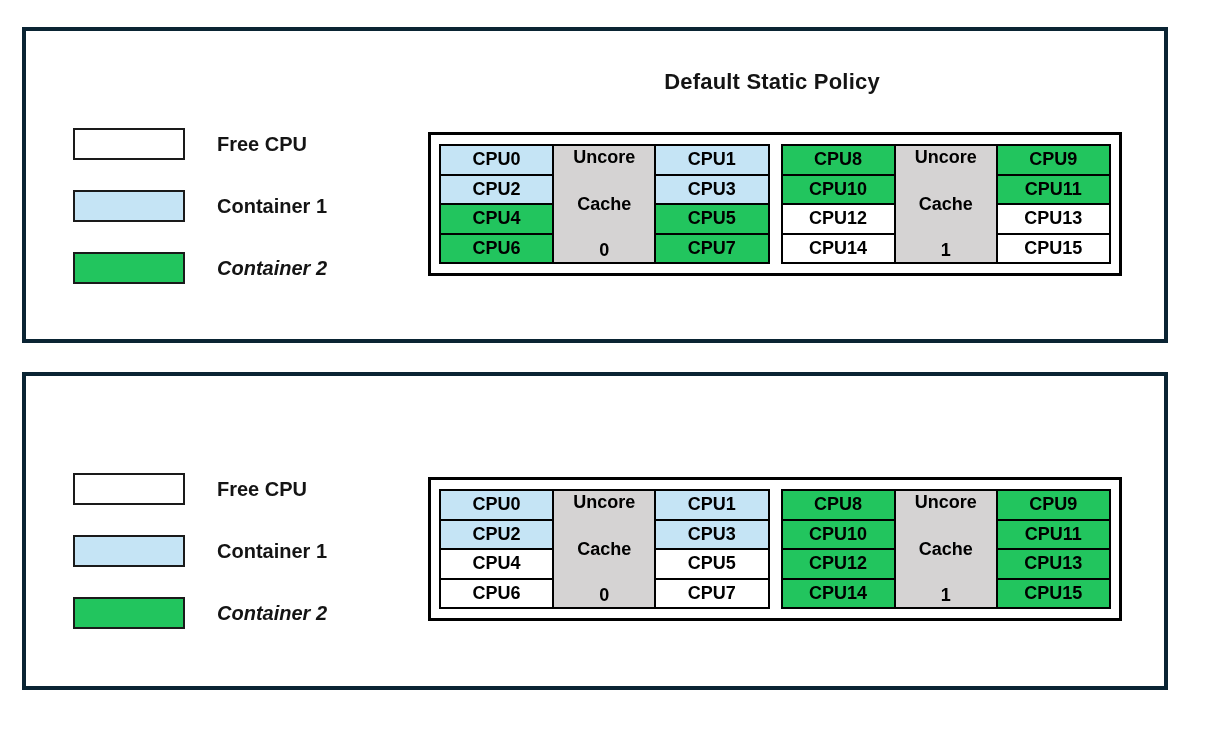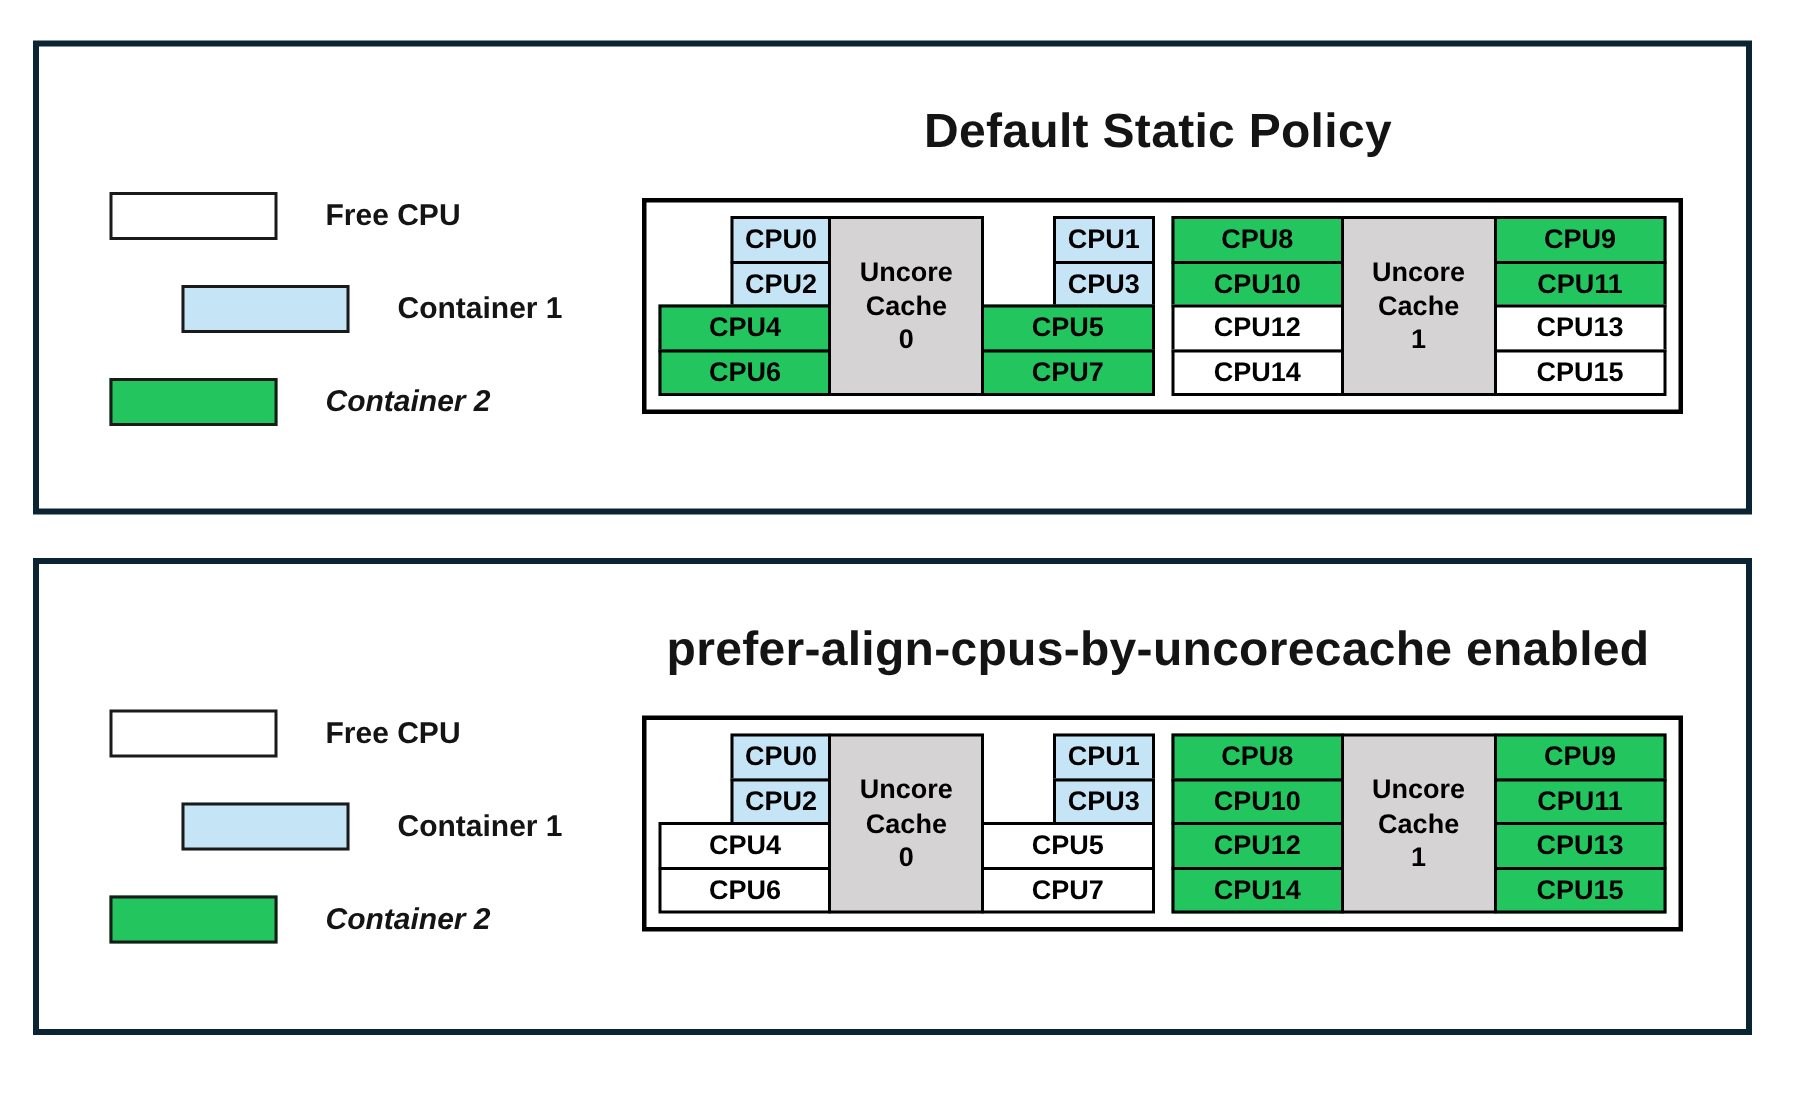--- a/index.html
+++ b/index.html
@@ -26,21 +26,21 @@
   #panel-1 { top: 27px;  height: 316px; }
   #panel-2 { top: 372px; height: 318px; }
 
   .panel-title {
     position: absolute;
     left: 396px;
     top: 38px;
     width: 700px;
     text-align: center;
     font-weight: bold;
-    font-size: 32px;
+    font-size: 22px;
     color: #141414;
     letter-spacing: 0.2px;
     white-space: nowrap;
   }
 
   
   .legend-row {
     position: absolute;
     left: 47px;
     display: flex;
@@ -58,21 +58,21 @@
   }
   .legend-label {
     font-weight: bold;
     font-size: 20px;
     color: #141414;
     white-space: nowrap;
   }
 
   
   [data-state="free"]       { background: #ffffff; }
-  [data-state="container1"] { background: #c5e4f5; margin-left: 48px; }
+  [data-state="container1"] { background: #c5e4f5; }
   [data-state="container2"] { background: #22c55e; }
 
   
   .diagram {
     position: absolute;
     left: 402px;
     top: 101px;
     width: 694px;
     height: 144px;
     box-sizing: border-box;
@@ -112,20 +112,21 @@
     background: #d5d3d3;
     display: flex;
     flex-direction: column;
     align-items: center;
     justify-content: center;
     font-weight: bold;
     font-size: 18px;
     line-height: 1.25;
     color: #000000;
     z-index: 1;
+    gap: 24px;
   }
 </style>
 </head>
 <body>
 
 <div id="canvas">
 
   <div class="panel" id="panel-1">
     <div class="panel-title">Default Static Policy</div>
 
@@ -178,21 +179,20 @@
           <div class="cell" data-state="container2">CPU9</div>
           <div class="cell" data-state="container2">CPU11</div>
           <div class="cell" data-state="free">CPU13</div>
           <div class="cell" data-state="free">CPU15</div>
         </div>
       </div>
     </div>
   </div>
 
   <div class="panel" id="panel-2">
-    <div class="panel-title">prefer-align-cpus-by-uncorecache enabled</div>
 
     <div class="legend-row r0">
       <div class="swatch" data-state="free"></div>
       <div class="legend-label">Free CPU</div>
     </div>
     <div class="legend-row r1">
       <div class="swatch" data-state="container1"></div>
       <div class="legend-label">Container 1</div>
     </div>
     <div class="legend-row r2">

